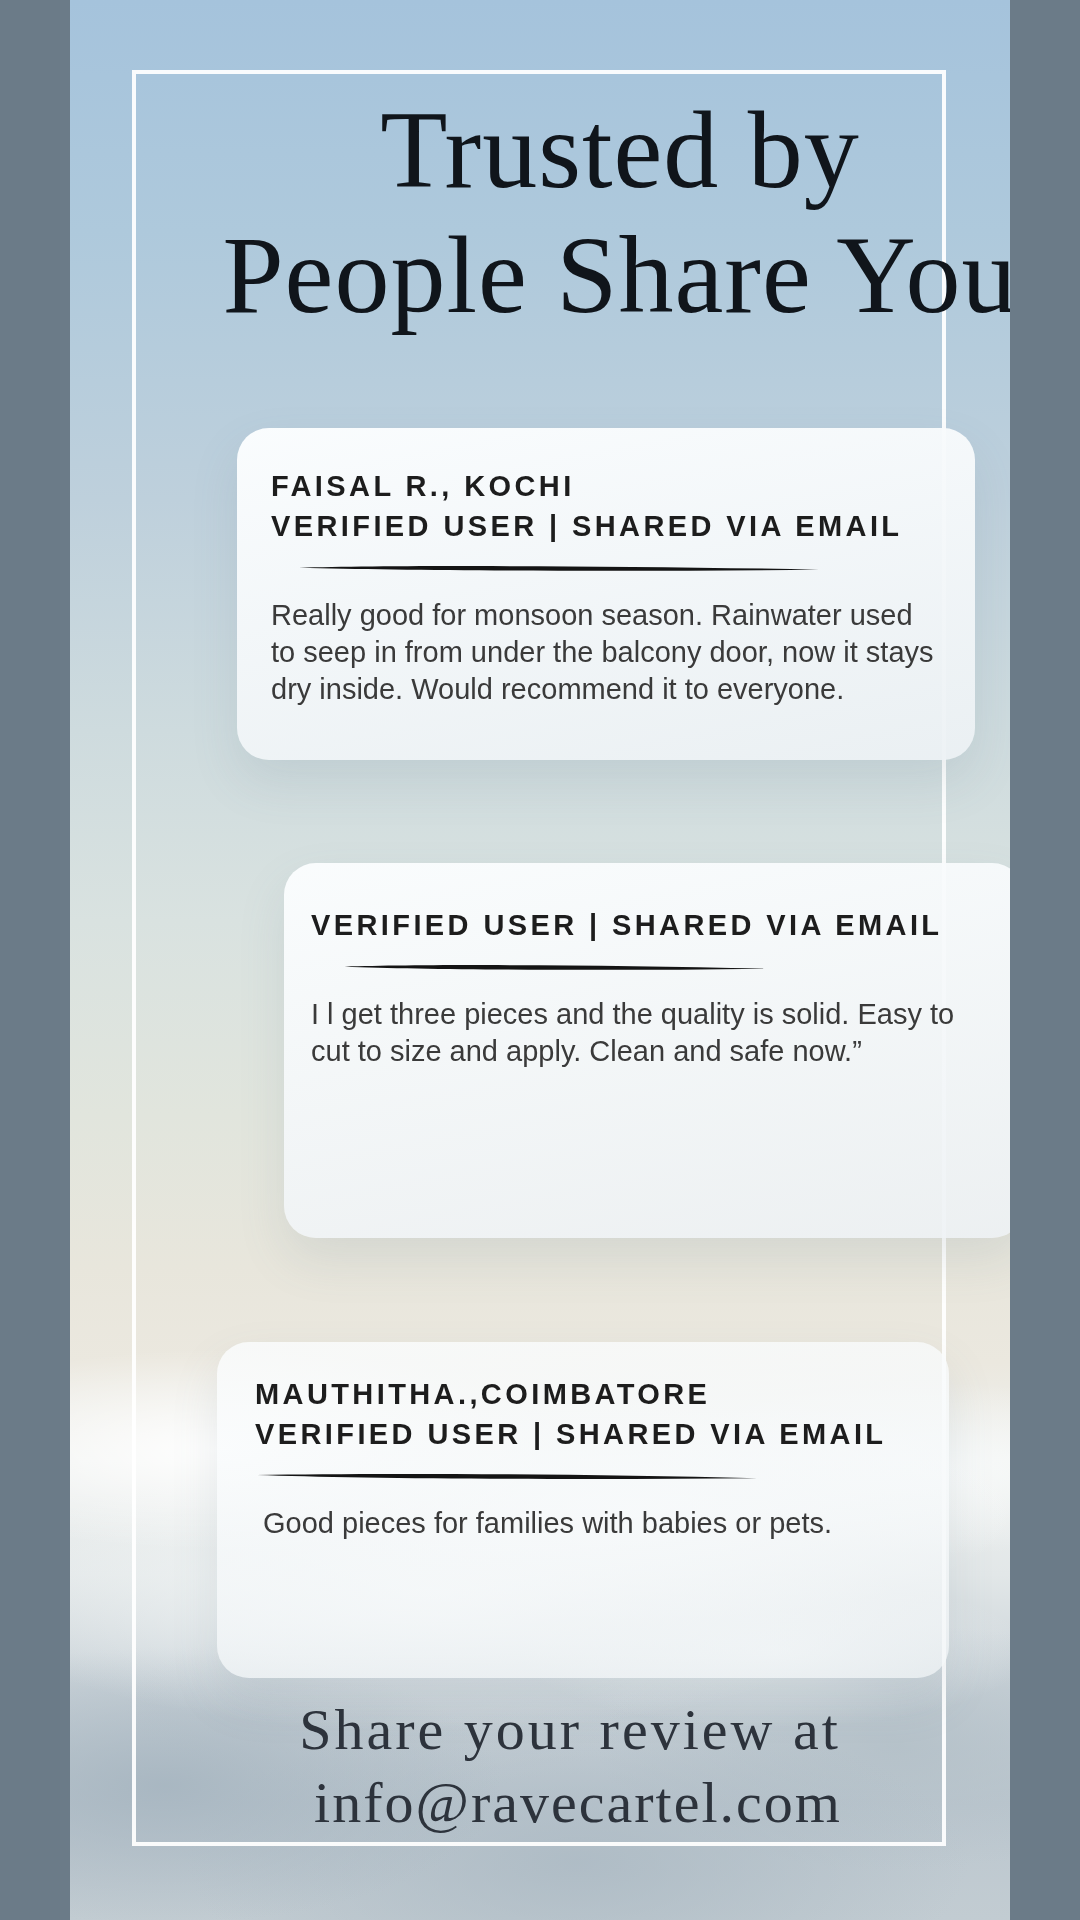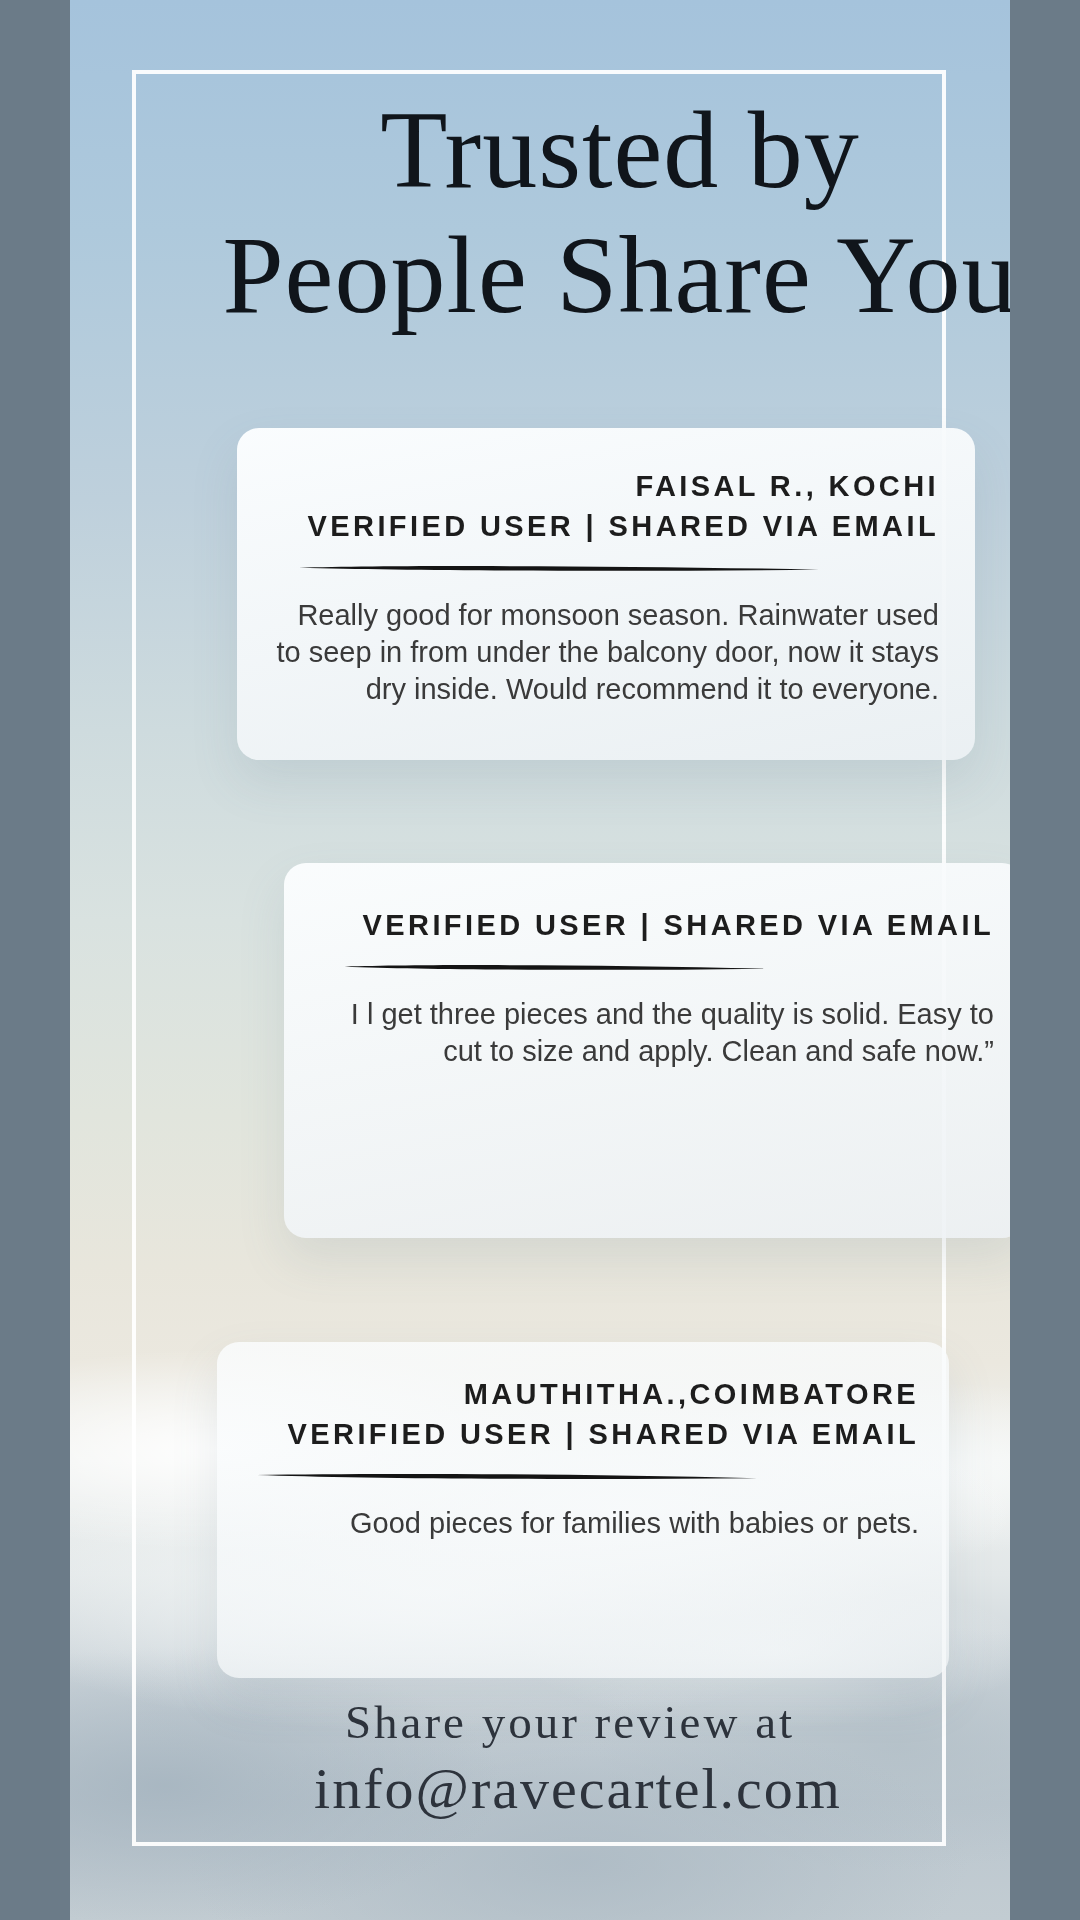--- a/index.html
+++ b/index.html
@@ -40,23 +40,22 @@
     text-align:center;
     font-family:"Liberation Serif", serif;
     font-weight:400;
     font-size:110px;
     line-height:1.14;
     letter-spacing:1px;
     color:#10151b;
   }
   .card{
     position:absolute;
-    border-radius:22px;
+    border-radius:32px;
     box-shadow:0 22px 48px rgba(95,115,135,0.13);
-    text-align:right;
   }
   .card-1{
     left:167px;top:428px;width:738px;height:332px;
     background:linear-gradient(170deg, rgba(252,254,255,0.97) 0%, rgba(236,241,244,0.94) 100%);
     padding:38px 36px 0 34px;box-sizing:border-box;
   }
   .card-2{
     left:214px;top:863px;width:740px;height:375px;
     background:linear-gradient(170deg, rgba(252,254,255,0.94) 0%, rgba(237,241,244,0.89) 100%);
     padding:42px 30px 0 27px;box-sizing:border-box;
@@ -90,21 +89,21 @@
   }
   .card-3 .card-quote{padding-left:8px;}
   .footer{
     position:absolute;
     top:1692px;left:0;width:1000px;
     text-align:center;
     font-family:"Liberation Serif", serif;
     color:#2d333c;
   }
   .footer-line1{
-    font-size:47px;
+    font-size:58px;
     letter-spacing:3px;
     line-height:1.3;
   }
   .footer-line2{
     font-size:58px;
     letter-spacing:2px;
     line-height:1.25;
     padding-left:16px;
   }
 </style>

